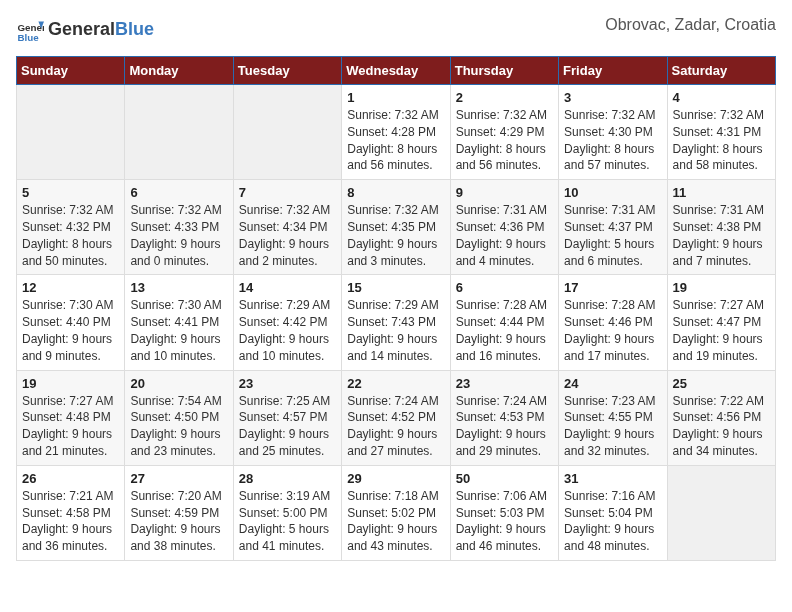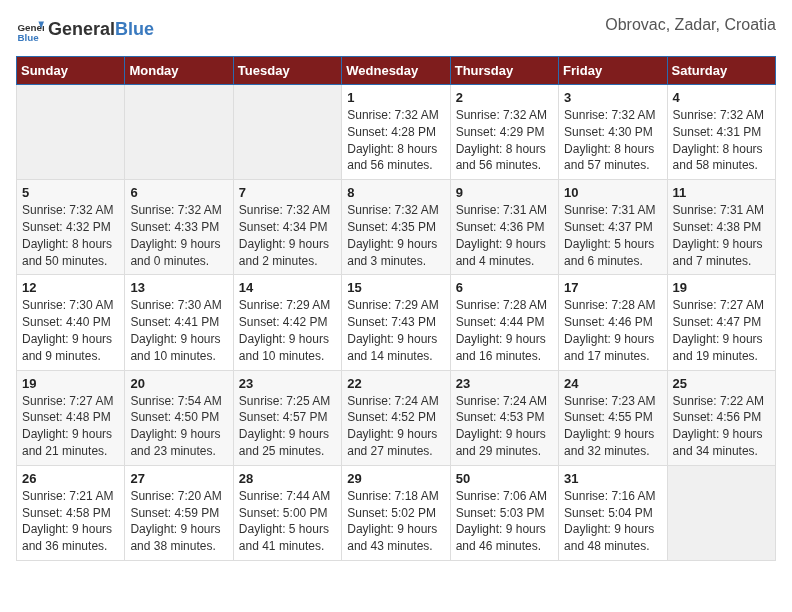--- a/index.html
+++ b/index.html
@@ -353,21 +353,21 @@
           <span class="day-number">27</span>
           <div class="day-info">
             <div>Sunrise: 7:20 AM</div>
             <div>Sunset: 4:59 PM</div>
             <div>Daylight: 9 hours and 38 minutes.</div>
           </div>
         </td>
         <td>
           <span class="day-number">28</span>
           <div class="day-info">
-            <div>Sunrise: 7:44 AM</div>
+            <div>Sunrise: 3:19 AM</div>
             <div>Sunset: 5:00 PM</div>
             <div>Daylight: 5 hours and 41 minutes.</div>
           </div>
         </td>
         <td>
           <span class="day-number">29</span>
           <div class="day-info">
             <div>Sunrise: 7:18 AM</div>
             <div>Sunset: 5:02 PM</div>
             <div>Daylight: 9 hours and 43 minutes.</div>

